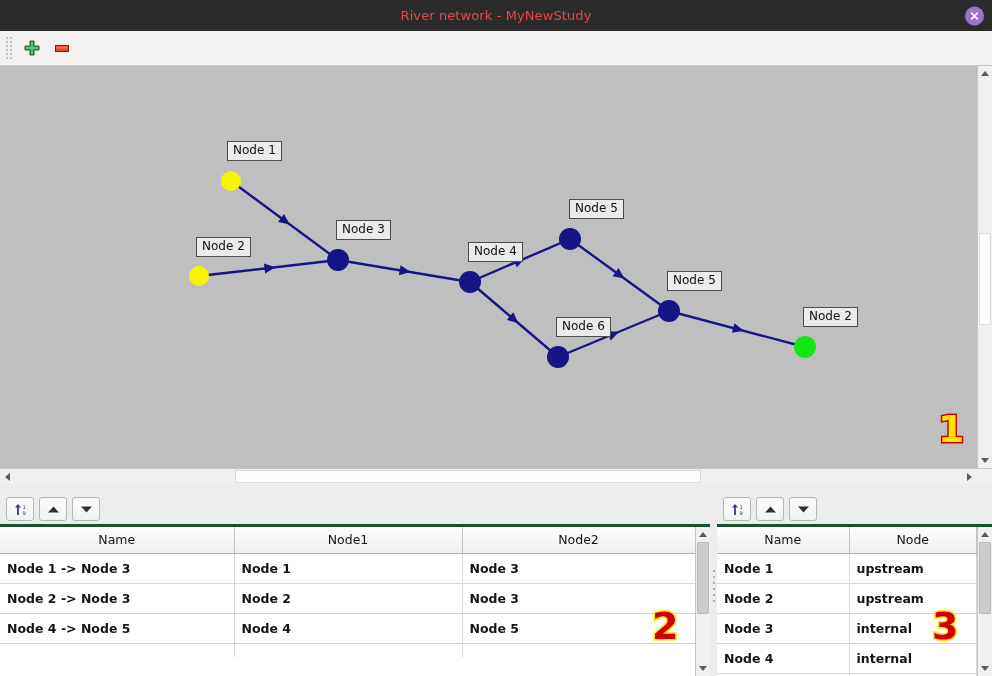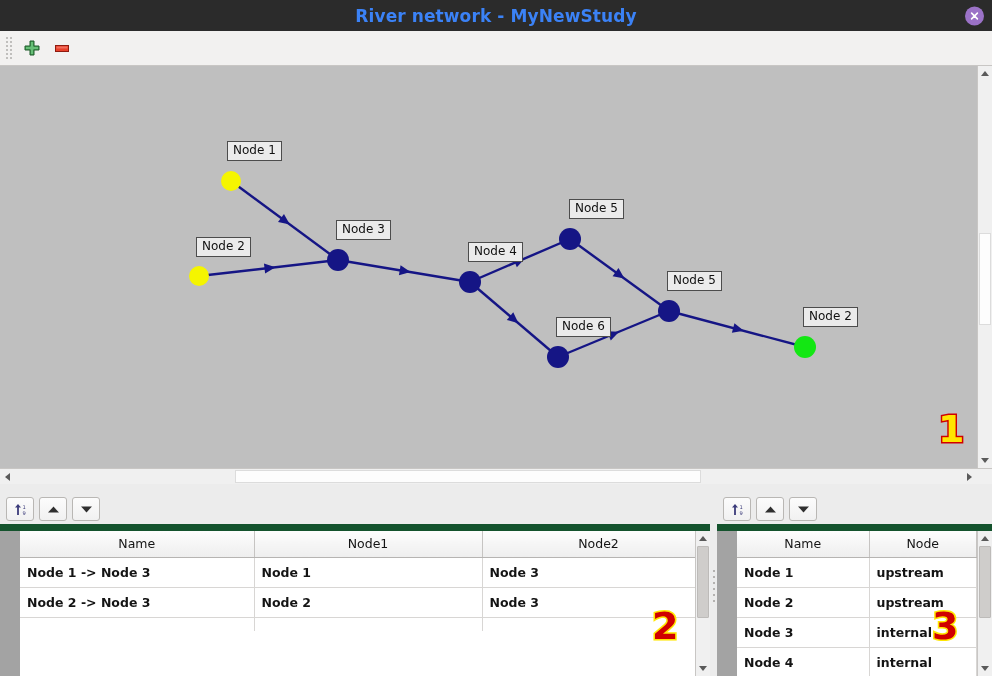--- a/index.html
+++ b/index.html
@@ -24,23 +24,23 @@
     background: #2b2b2b;
     color: #ffffff;
     display: flex;
     align-items: center;
     justify-content: center;
     position: relative;
     flex: 0 0 31px;
     font-size: 13px;
   }
   .titlebar .title {
-    font-size: 17px;
-    font-weight: bold;
-    color: #3b82f6;
+    font-size: 13px;
+    font-weight: normal;
+    color: #ef4444;
     letter-spacing: 0.1px;
   }
   .close-btn {
     position: absolute;
     right: 8px; top: 50%;
     transform: translateY(-50%);
     width: 19px; height: 19px;
     border-radius: 50%;
     background: #9b72c7;
     display: flex;
@@ -235,23 +235,22 @@
     display: flex; align-items: center; justify-content: center;
     cursor: pointer;
     padding: 0;
   }
 
   
   .table-area {
     flex: 1 1 auto;
     display: flex;
     min-height: 0;
-    border-top: 7px solid #14532d;
-    background: #a3a3a3;
-    padding-left: 20px;
+    border-top: 3px solid #14532d;
+    background: #5eead4;
   }
   .tbl-scroll-host {
     flex: 1 1 auto;
     overflow: hidden;
     min-width: 0;
     background: #ffffff;
   }
   table.grid {
     border-collapse: collapse;
     width: 100%;
@@ -462,20 +461,25 @@
                 <tr>
                   <td>Node 1 -&gt; Node 3</td>
                   <td>Node 1</td>
                   <td>Node 3</td>
                 </tr>
                 <tr>
                   <td>Node 2 -&gt; Node 3</td>
                   <td>Node 2</td>
                   <td>Node 3</td>
                 </tr>
+                <tr>
+                  <td>Node 4 -&gt; Node 5</td>
+                  <td>Node 4</td>
+                  <td>Node 5</td>
+                </tr>
                 <tr class="filler">
                   <td></td>
                   <td></td>
                   <td></td>
                 </tr>
               </tbody>
           </table>
         </div>
         <div class="tbl-vscroll" style="position:relative;">
           <div class="sb-arrow">

